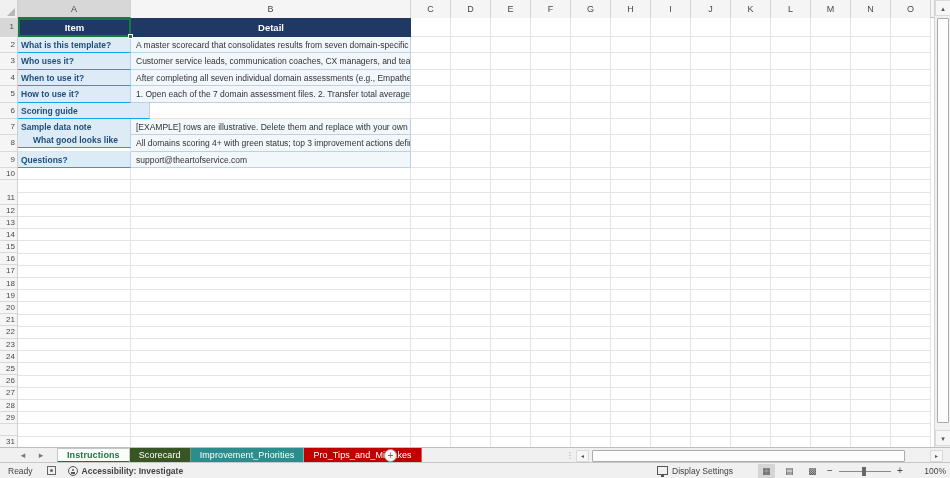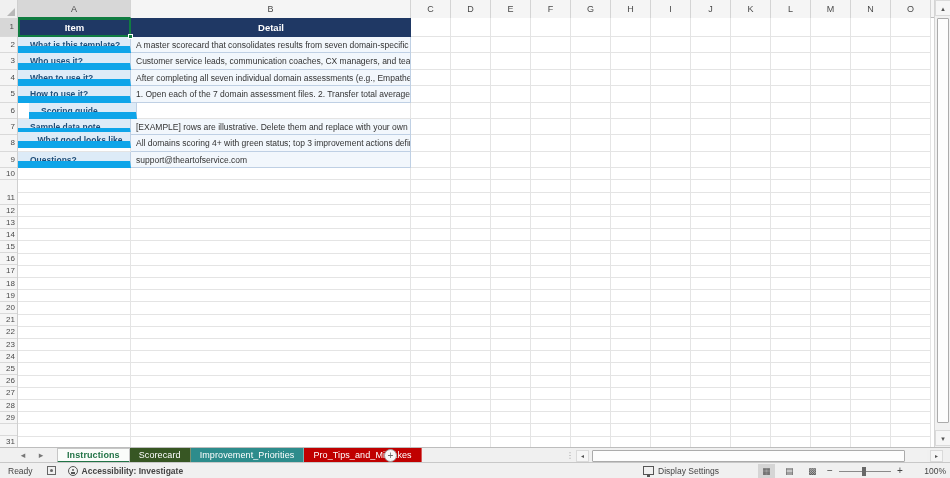--- a/index.html
+++ b/index.html
@@ -46,21 +46,21 @@
   .vline { position:absolute; top:0; bottom:0; width:1px; background:#E4E4E4; }
   .hline { position:absolute; left:0; width:913px; height:1px; background:#E4E4E4; }
   
   .tcell { position:absolute; overflow:hidden; white-space:nowrap; }
   .thead {
     background:#1F3864; color:#fff; font-weight:bold; font-size:9.5px;
     text-align:center;
   }
   .titem {
     background:#DDEBF7; color:#1F4E79; font-weight:bold; font-size:8.5px;
-    padding-left:12px; border-bottom:7px solid #0ea5e9; border-right:1px solid #BFD0E4;
+    padding-left:3px; border-bottom:1px solid #0ea5e9; border-right:1px solid #BFD0E4;
   }
   .tdetail {
     background:#F2F7FC; color:#333; font-size:8.5px; padding-left:5px;
     border-bottom:1px solid #BFD0E4; border-right:1px solid #BFD0E4;
   }
   .sel-border {
     position:absolute; left:0; top:0; width:113px; height:19px;
     border:2px solid #107C41; pointer-events:none;
   }
   .sel-handle {
@@ -127,21 +127,21 @@
   .macro-icon::after { content:""; position:absolute; left:2px; top:2px; width:3px; height:3px; border-radius:50%; background:#666; }
   .acc-icon {
     width:10px; height:10px; border:1px solid #555; border-radius:50%;
     margin-left:12px; margin-right:4px; position:relative; cursor:pointer;
   }
   .acc-icon::after { content:""; position:absolute; left:3px; top:2px; width:2px; height:2px; border-radius:50%; background:#555; }
   .acc-icon::before { content:""; position:absolute; left:2px; top:5px; width:4px; height:2px; background:#555; }
   .acc-label { font-weight:bold; cursor:pointer; }
   .ds-icon { width:11px; height:9px; border:1px solid #555; margin-right:4px; position:relative; }
   .ds-icon::after { content:""; position:absolute; left:3px; bottom:-3px; width:3px; height:2px; background:#555; }
-  .ds-label { cursor:pointer; margin-right:36px; }
+  .ds-label { cursor:pointer; margin-right:22px; }
   .viewbtn {
     width:17px; height:14px; text-align:center; line-height:14px; font-size:9px;
     color:#555; margin:0 3px; cursor:pointer;
   }
   .viewbtn.sel { background:#D5D5D5; }
   .zoomctl { color:#444; font-size:10px; width:12px; text-align:center; cursor:pointer; }
   .zoomslider { position:relative; width:52px; height:14px; margin:0 3px; cursor:pointer; }
   .zoomslider .track { position:absolute; left:0; right:0; top:7px; height:1px; background:#8A8A8A; }
   .zoomslider .thumb { position:absolute; left:23px; top:3px; width:4px; height:9px; background:#686868; }
   .zoomlabel { width:34px; text-align:right; margin-left:6px; cursor:pointer; }
@@ -255,21 +255,21 @@
       <div class="tcell thead" style="left: 0px; top: 0px; width: 113px; height: 19px; line-height: 19px;">Item</div>
       <div class="tcell thead" style="left: 113px; top: 0px; width: 280px; height: 19px; line-height: 19px;">Detail</div>
       <div class="tcell titem" style="left: 0px; top: 19px; width: 113px; height: 16.4px; line-height: 16.4px;">What is this template?</div>
       <div class="tcell tdetail" style="left: 113px; top: 19px; width: 280px; height: 16.4px; line-height: 16.4px;">A master scorecard that consolidates results from seven domain-specific self-</div>
       <div class="tcell titem" style="left: 0px; top: 35.4px; width: 113px; height: 16.4px; line-height: 16.4px;">Who uses it?</div>
       <div class="tcell tdetail" style="left: 113px; top: 35.4px; width: 280px; height: 16.4px; line-height: 16.4px;">Customer service leads, communication coaches, CX managers, and team</div>
       <div class="tcell titem" style="left: 0px; top: 51.8px; width: 113px; height: 16.4px; line-height: 16.4px;">When to use it?</div>
       <div class="tcell tdetail" style="left: 113px; top: 51.8px; width: 280px; height: 16.4px; line-height: 16.4px;">After completing all seven individual domain assessments (e.g., Empathetic</div>
       <div class="tcell titem" style="left: 0px; top: 68.2px; width: 113px; height: 16.4px; line-height: 16.4px;">How to use it?</div>
       <div class="tcell tdetail" style="left: 113px; top: 68.2px; width: 280px; height: 16.4px; line-height: 16.4px;">1. Open each of the 7 domain assessment files. 2. Transfer total average</div>
-      <div class="tcell titem" style="left: 11px; top: 84.6px; width: 108px; height: 16.4px; line-height: 16.4px;">Scoring guide</div>
+      <div class="tcell titem" style="left: 0px; top: 84.6px; width: 132px; height: 16.4px; line-height: 16.4px;">Scoring guide</div>
       <div class="tcell titem" style="left: 0px; top: 101px; width: 113px; height: 16.4px; line-height: 16.4px;">Sample data note</div>
       <div class="tcell tdetail" style="left: 113px; top: 101px; width: 280px; height: 16.4px; line-height: 16.4px;">[EXAMPLE] rows are illustrative. Delete them and replace with your own</div>
       <div class="tcell titem" style="left: 0px; top: 114px; width: 113px; height: 16.4px; line-height: 16.4px; text-align: center;">What good looks like</div>
       <div class="tcell tdetail" style="left: 113px; top: 117.4px; width: 280px; height: 16.4px; line-height: 16.4px;">All domains scoring 4+ with green status; top 3 improvement actions defined</div>
       <div class="tcell titem" style="left: 0px; top: 133.8px; width: 113px; height: 16.4px; line-height: 16.4px;">Questions?</div>
       <div class="tcell tdetail" style="left: 113px; top: 133.8px; width: 280px; height: 16.4px; line-height: 16.4px;">support@theartofservice.com</div>
       <div class="sel-border"></div>
       <div class="sel-handle"></div>
     </div>
 

